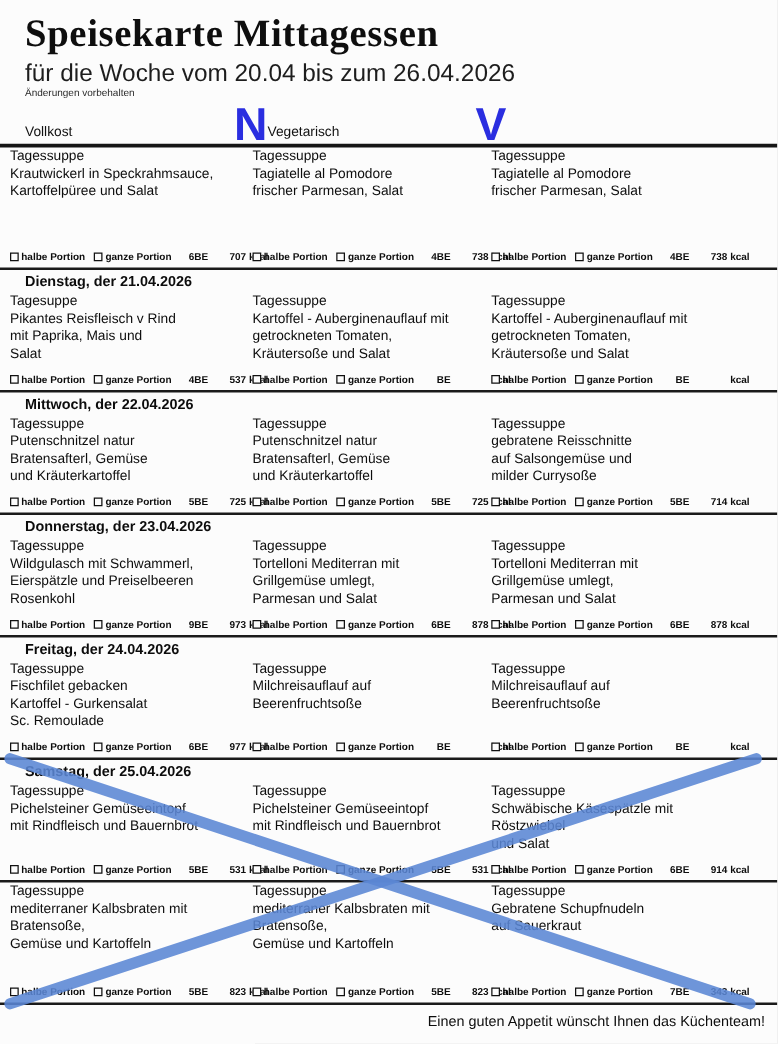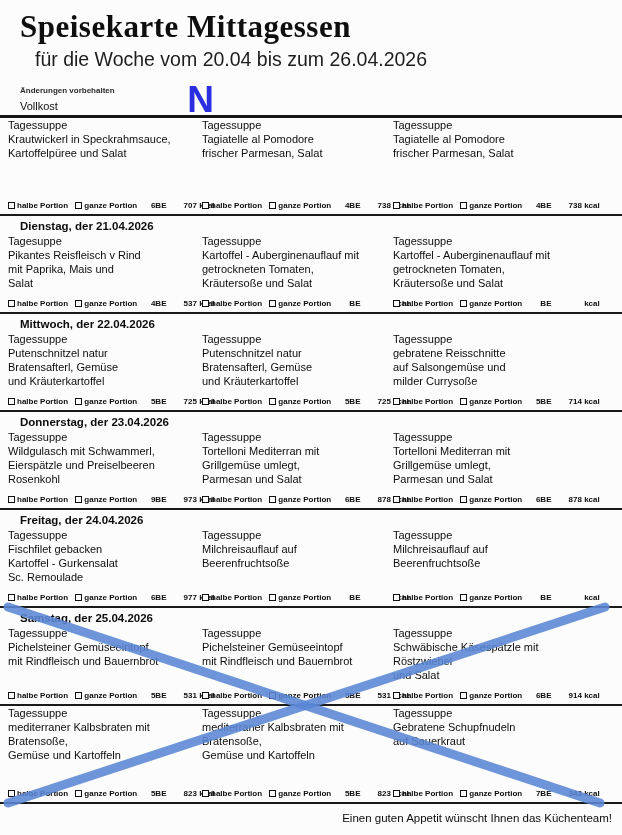--- a/index.html
+++ b/index.html
@@ -6,22 +6,22 @@
   .page {
     position:relative; width:622px; height:835px; margin:0 auto;
     background:#fcfcfc; color:#101010; overflow:hidden;
     font-family:"Liberation Sans", sans-serif;
   }
   
   .hdr { padding:10px 8px 0 20px; box-sizing:border-box; height:118px;
          border-bottom:3px solid #161616; position:relative; }
   .title { font-family:"Liberation Serif", serif; font-weight:bold;
            font-size:31px; line-height:34px; letter-spacing:0.5px; color:#0e0e0e; }
-  .subtitle { font-size:19.5px; line-height:22px; margin-top:4px; color:#1d1d1d;margin-left:15px; }
-  .note { font-size:8px; font-weight:bold; margin-top:16px; color:#2a2a2a; }
+  .subtitle { font-size:19.5px; line-height:22px; margin-top:4px; color:#1d1d1d; }
+  .note { font-size:8px; font-weight:normal; margin-top:0; color:#2a2a2a; }
   .hcols { position:absolute; left:0; right:0; bottom:0; height:34px;
            display:grid; grid-template-columns:194px 191px auto; padding-left:20px; }
   .hcol { display:flex; align-items:flex-end;justify-content:space-between; }
   .hcol .hlabel { font-size:11px; padding-bottom:3px; color:#111; }
   .hcol .letter { font-size:37px; line-height:30px; font-weight:bold; color:#2a2ee0; }
   .hcol:nth-child(1) .letter { margin-left:32px; }
   .hcol:nth-child(2) .letter { margin-left:10px; }
   .hcol:nth-child(3) .letter { margin-left:16px; }
   
   .day { height:98px; box-sizing:border-box; border-bottom:2.5px solid #1a1a1a;
@@ -52,20 +52,24 @@
 
   <div class="hdr">
     <div class="title">Speisekarte Mittagessen</div>
     <div class="subtitle">für die Woche vom 20.04 bis zum 26.04.2026</div>
     <div class="note">Änderungen vorbehalten</div>
     <div class="hcols">
       <div class="hcol">
         <span class="hlabel">Vollkost</span>
         <span class="letter">N</span>
       </div>
+      <div class="hcol">
+        <span class="hlabel">Vegetarisch</span>
+        <span class="letter">V</span>
+      </div>
     </div>
   </div>
 
   <section class="day">
     <div class="cols meals">
       <div class="meal">Tagessuppe
 Krautwickerl in Speckrahmsauce,
 Kartoffelpüree und Salat</div>
       <div class="meal">Tagessuppe
 Tagiatelle al Pomodore

